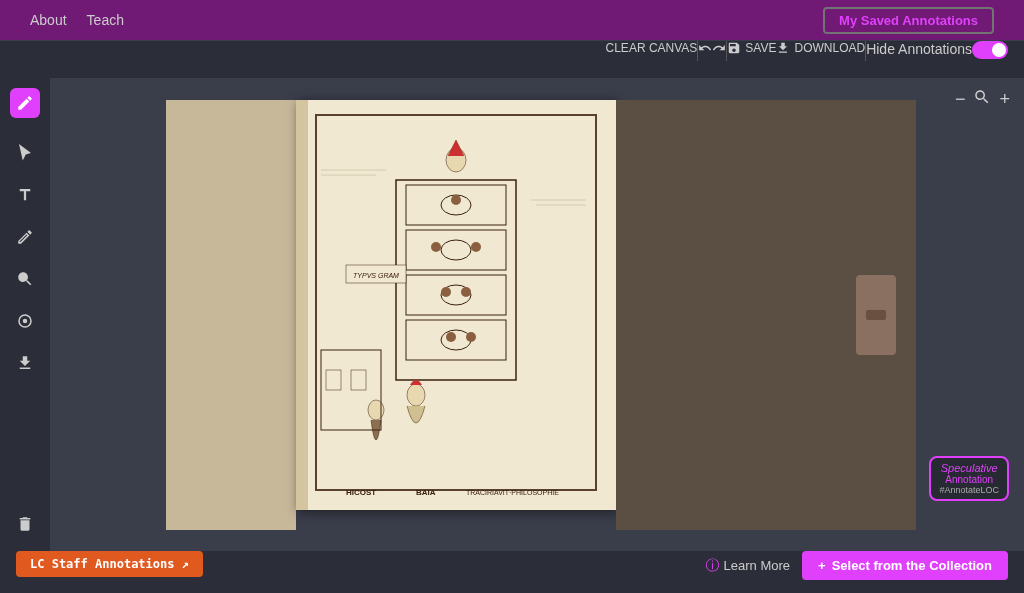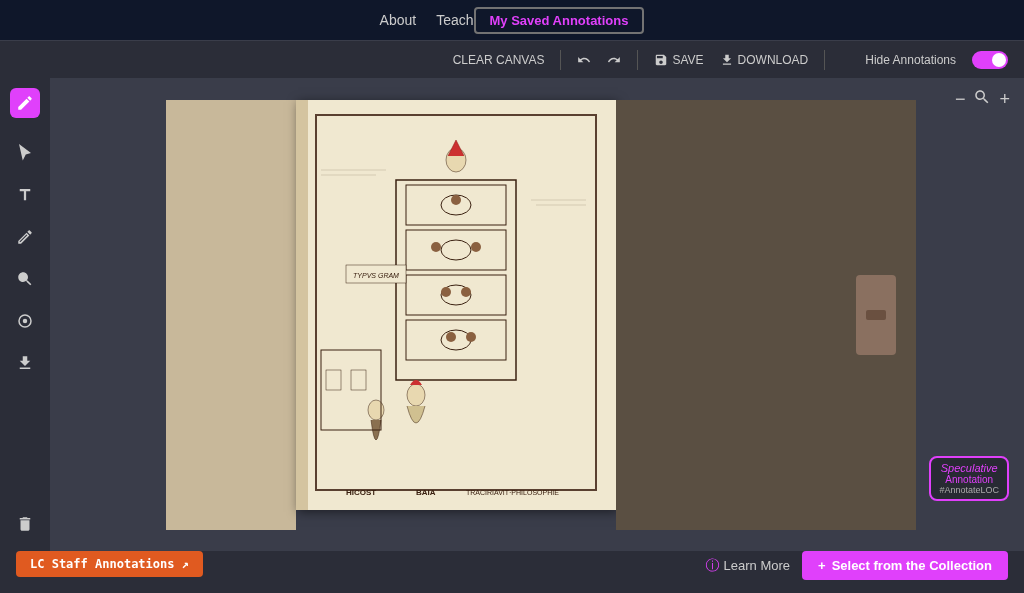--- a/index.html
+++ b/index.html
@@ -9,24 +9,24 @@
       background: #3a3d4a;
       font-family: 'Arial', sans-serif;
       overflow: hidden;
       color: #fff;
     }
 
     
     .top-nav {
       display: flex;
       align-items: center;
-      justify-content: center;
-      background: #0f172a;
+      justify-content: space-between;
+      background: #701a75;
       height: 40px;
-      padding: 0 0;
+      padding: 0 30px;
     }
     .top-nav-left {
       display: flex;
       gap: 20px;
     }
     .nav-link {
       color: #ccc;
       font-size: 14px;
       cursor: pointer;
     }
@@ -37,26 +37,26 @@
       font-size: 13px;
       padding: 4px 14px;
       border-radius: 4px;
       cursor: pointer;
       font-weight: bold;
     }
 
     
     .toolbar {
       display: flex;
-      align-items: center;
+      align-items: flex-start;
       background: #2b2d38;
       height: 38px;
       padding: 0 16px;
       border-top: 1px solid #3a3d4a;
-      gap: 16px;
+      gap: 0;
       justify-content: flex-end;
     }
     .toolbar-btn {
       background: transparent;
       border: none;
       color: #ccc;
       font-size: 12px;
       cursor: pointer;
       display: flex;
       align-items: center;
@@ -66,23 +66,22 @@
       width: 14px;
       height: 14px;
       fill: #ccc;
     }
     .toolbar-divider {
       width: 1px;
       height: 20px;
       background: #555;
     }
     .hide-annotations-label {
-      font-size: 12px;
+      font-size: 14px;
       color: #ccc;
-      margin-left: 24px;
     }
     .toggle-switch {
       width: 36px;
       height: 18px;
       background: #e040fb;
       border-radius: 9px;
       position: relative;
       cursor: pointer;
     }
     .toggle-switch::after {

